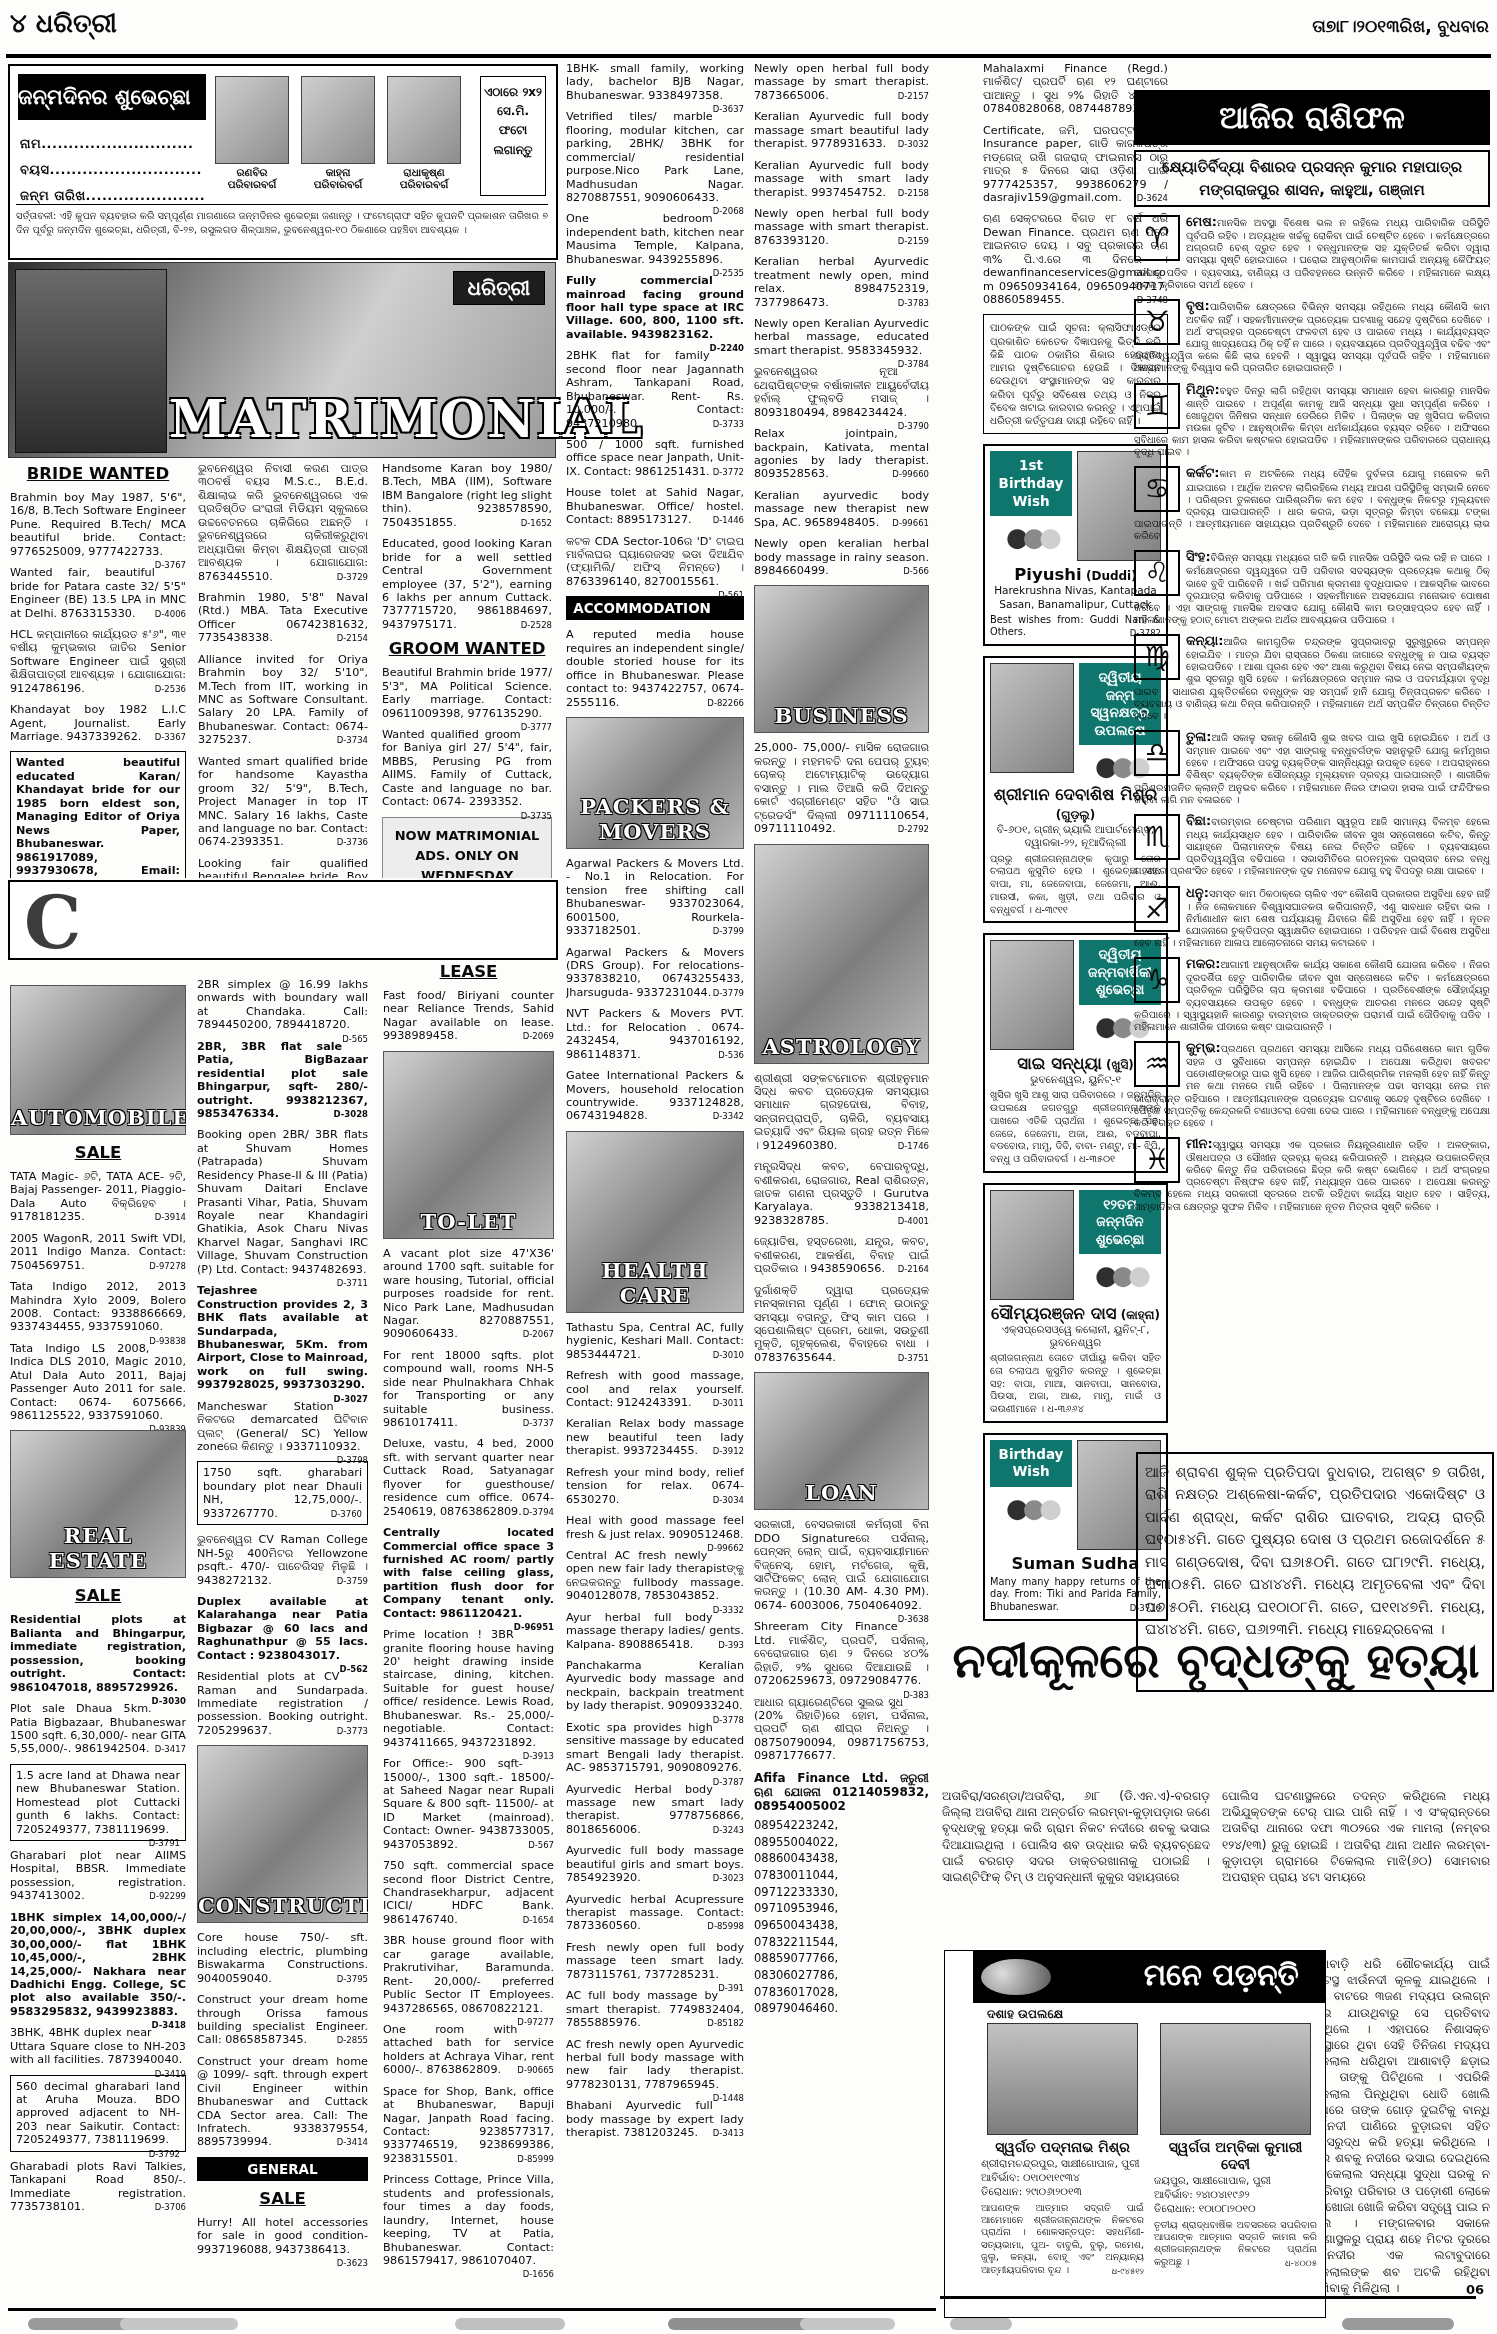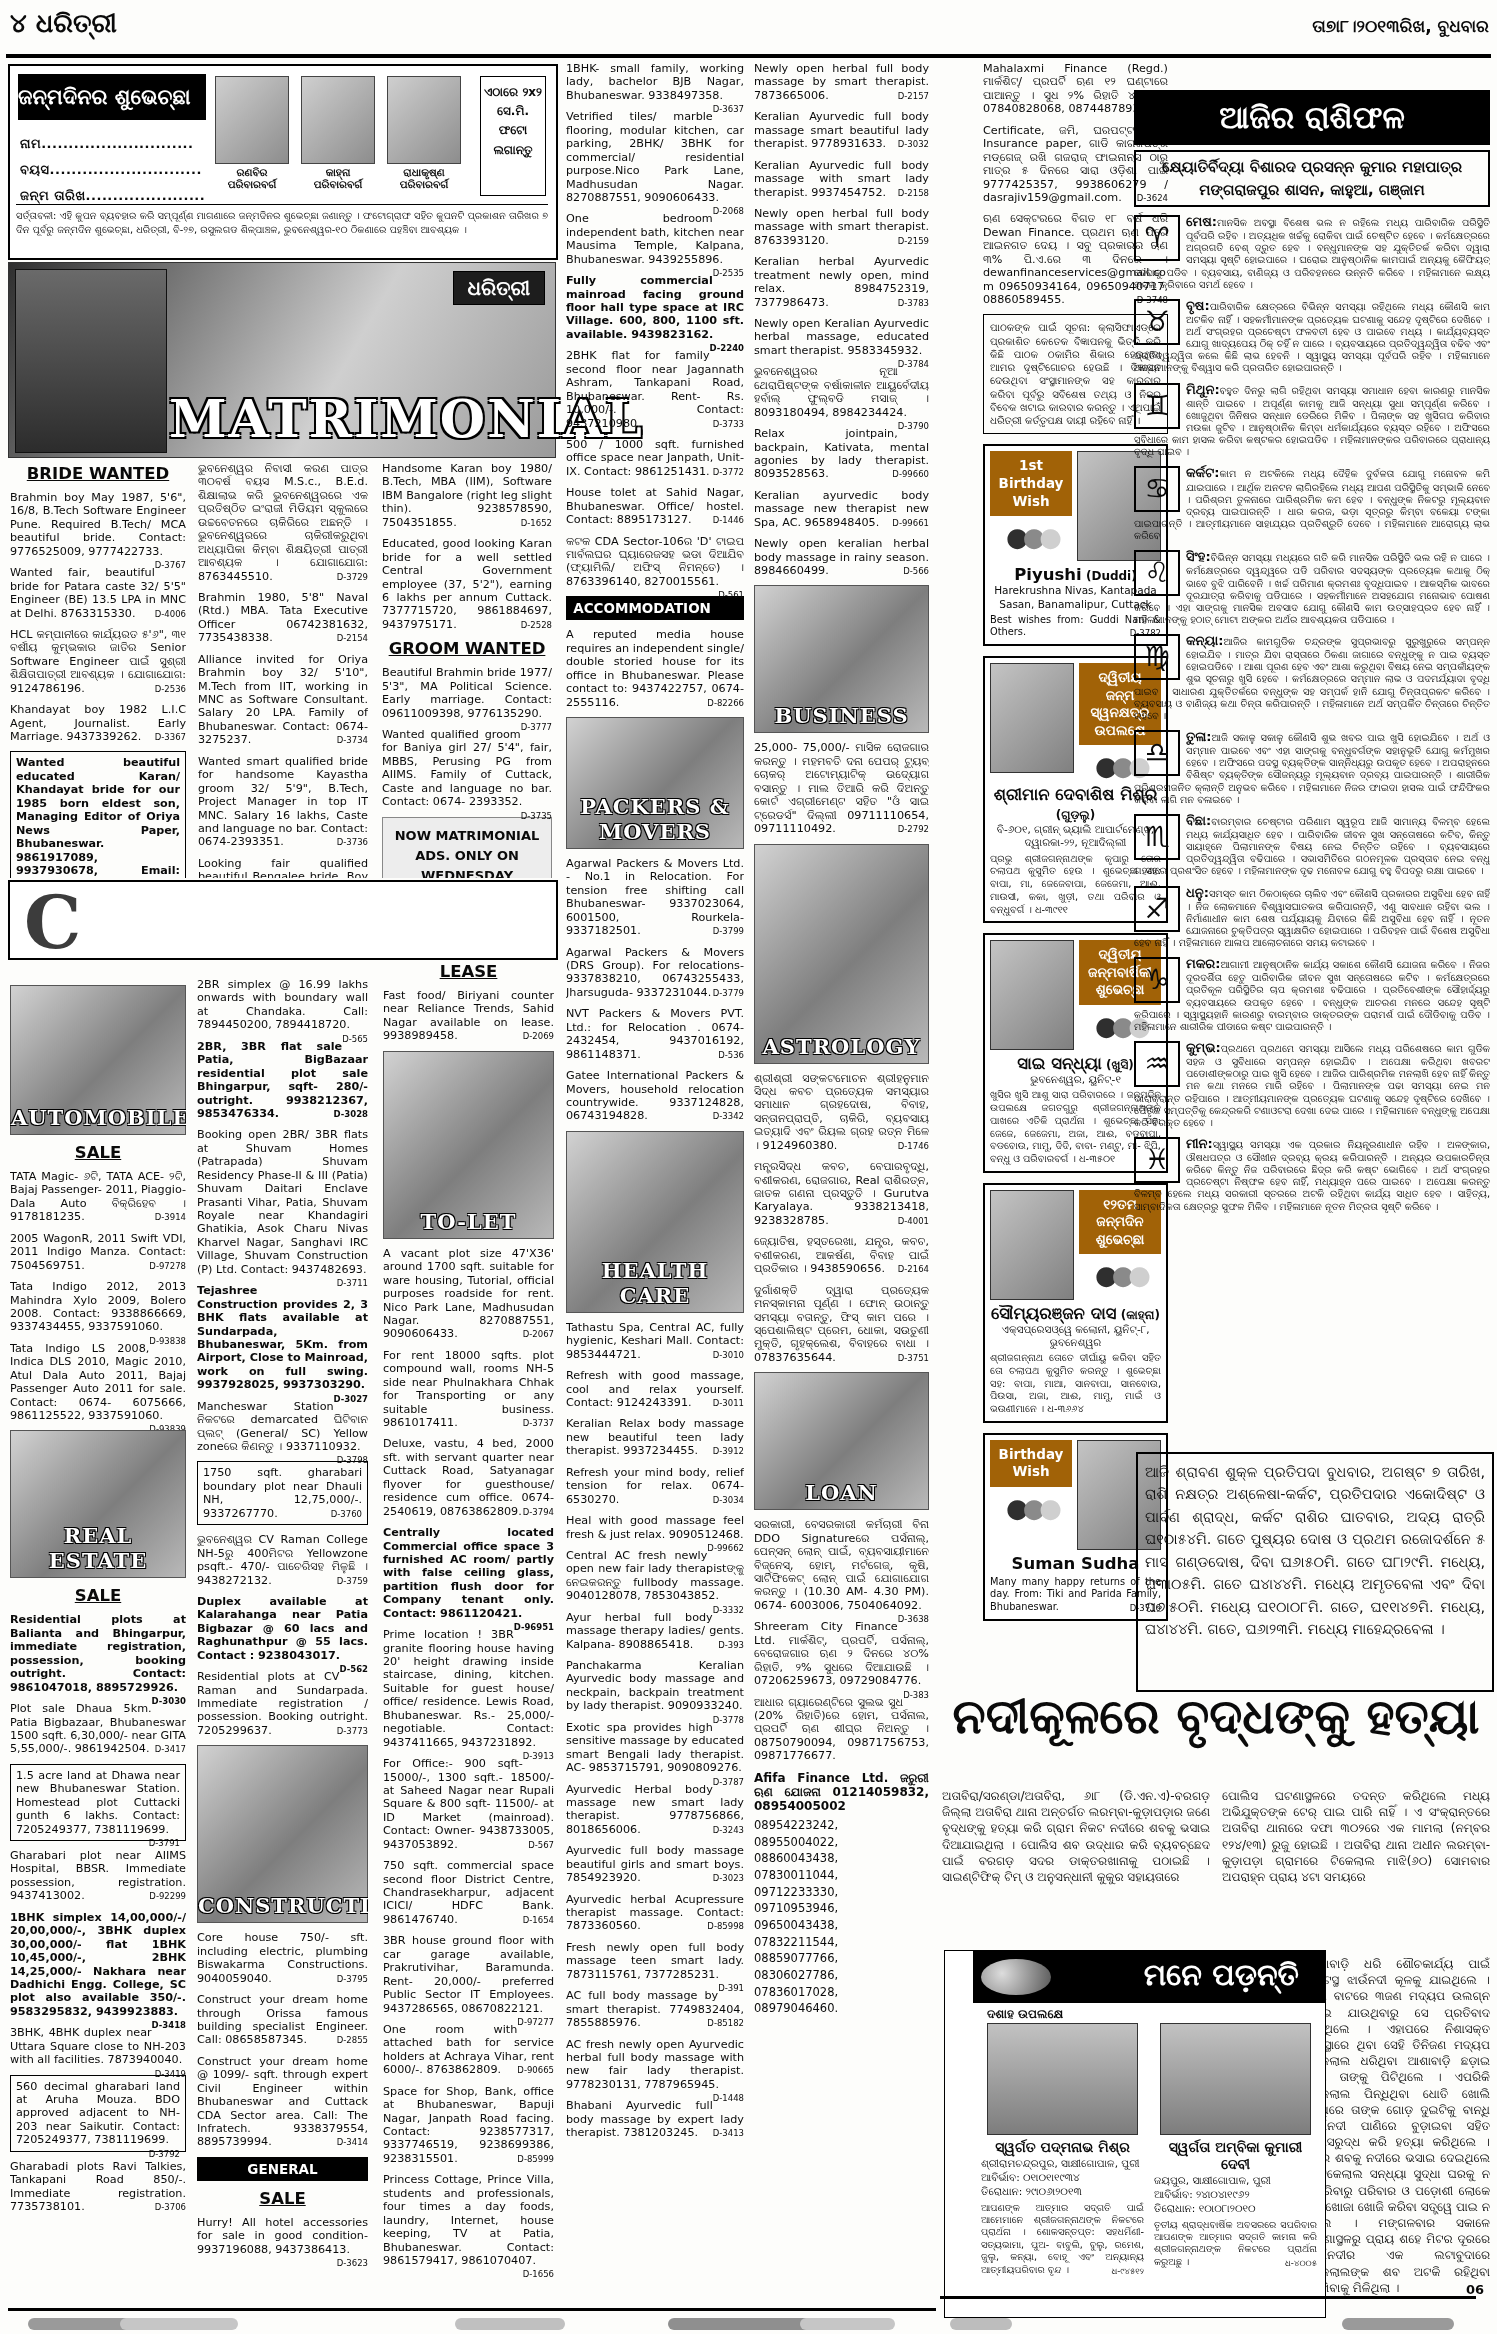--- a/index.html
+++ b/index.html
@@ -38,36 +38,36 @@
   .imgh .cap{position:absolute;bottom:4px;left:0;width:100%;text-align:center;font-family:"DejaVu Serif",serif;font-weight:bold;font-size:21px;color:#fff;letter-spacing:1px;text-shadow:-1px -1px 0 #000,1px -1px 0 #000,-1px 1px 0 #000,1px 1px 0 #000;}
   .note{border:1px solid #000;padding:6px;font-size:10.2px;line-height:1.3;text-align:justify;margin:0 0 10px;}
   .promo{background:#ededed;border:1px solid #888;text-align:center;font-weight:bold;font-size:13px;line-height:1.55;padding:8px 4px;margin:0 0 8px;}
   .list-h{font-size:12px;font-weight:bold;margin-bottom:3px;}
   .list-i{font-size:11.5px;line-height:1.45;}
   
   .bw{border:2px solid #000;padding:5px;margin:0 0 10px;font-size:10.5px;background:#fff;}
   .bw .row{display:flex;gap:5px;}
   .bw .photo{flex:1;height:108px;background:linear-gradient(135deg,#c4c4c4,#808080);border:1px solid #333;}
   .bw .side{flex:1;}
-  .bw .badge{background:#a16207;color:#fff;font-weight:bold;text-align:center;font-size:13.5px;line-height:1.3;padding:6px 3px;}
+  .bw .badge{background:#0f766e;color:#fff;font-weight:bold;text-align:center;font-size:13.5px;line-height:1.3;padding:6px 3px;}
   .bw .balls{text-align:center;margin-top:6px;letter-spacing:-6px;font-size:26px;}
   .bw .name{text-align:center;font-size:16.5px;font-weight:bold;margin-top:4px;}
   .bw .nick{font-size:12px;}
   .bw .addr{text-align:center;font-size:10.5px;line-height:1.25;}
   .bw .msg{font-size:9.8px;line-height:1.3;text-align:justify;margin-top:3px;}
   
   .rash{position:absolute;left:1134px;top:62px;width:356px;height:1384px;overflow:hidden;margin-top:28px;}
   .rash-h{background:#000;color:#fff;text-align:center;font-size:31px;font-weight:bold;padding:7px 0;border:2px solid #000;}
   .rash-a{border:2px solid #000;margin-top:5px;text-align:center;font-weight:bold;font-size:15px;line-height:1.5;padding:4px 2px;}
   .sign{margin-top:7px;font-size:9.8px;line-height:1.24;text-align:justify;}
   .sign .ic{float:left;width:42px;height:42px;border:2px solid #000;margin:1px 6px 1px 0;font-size:28px;line-height:42px;text-align:center;}
   .sign b{font-size:13px;}
   .panchang{position:absolute;left:1136px;top:1452px;width:340px;height:222px;border:2px solid #000;padding:7px 7px;font-size:14.5px;line-height:1.55;text-align:justify;overflow:hidden;}
   
-  .news-h{position:absolute;left:940px;top:1688px;width:552px;height:92px;text-align:center;font-size:48px;font-weight:bold;}
+  .news-h{position:absolute;left:940px;top:1632px;width:552px;height:92px;text-align:center;font-size:48px;font-weight:bold;}
   .news-col{position:absolute;font-size:12px;line-height:1.35;text-align:justify;overflow:hidden;}
   
   .memorial{position:absolute;left:944px;top:1950px;width:352px;height:366px;border:1.5px solid #000;background:#fff;overflow:hidden;padding-left:28px;}
   .mem-ban{position:relative;background:#000;color:#fff;height:52px;}
   .mem-ban .t{position:absolute;right:26px;top:6px;font-size:30px;font-weight:bold;}
   .mem-ban .lamp{position:absolute;left:8px;top:8px;width:70px;height:36px;background:radial-gradient(circle at 30% 40%,#ddd,#555);border-radius:50%;}
   .mem-tag{font-size:12px;font-weight:bold;padding:4px 0 2px 14px;}
   .mem-row{display:flex;gap:10px;padding:0 8px;}
   .obit{width:50%;font-size:10px;}
   .obit .photo{height:110px;background:linear-gradient(#c2c2c2,#7d7d7d);border:1px solid #333;margin:0 6px;}

